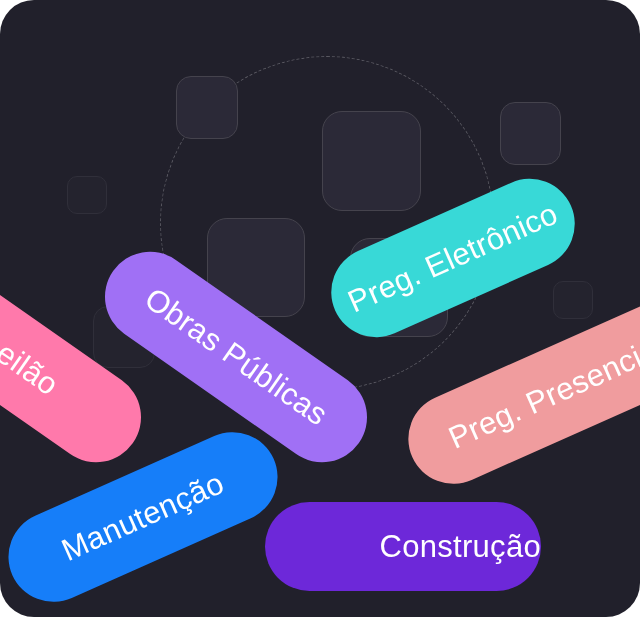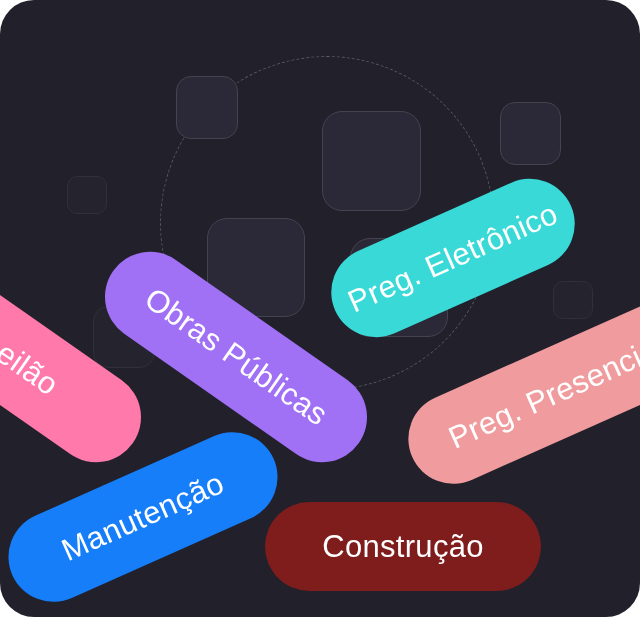--- a/index.html
+++ b/index.html
@@ -54,17 +54,17 @@
   </div>
 
   <div class="pill" style="left:398px;top:345px;width:330px;height:90px;background:#f09c9e;transform:rotate(-24deg);justify-content:flex-start;padding-left:42px;">
     <span>Preg. Presencial</span>
   </div>
 
   <div class="pill" style="left:0px;top:472px;width:286px;height:90px;background:#167ef9;transform:rotate(-24deg);">
     <span>Manutenção</span>
   </div>
 
-  <div class="pill" style="left:265px;top:502px;width:276px;height:89px;background:#7f1d1d;">
+  <div class="pill" style="left:265px;top:502px;width:276px;height:89px;background:#6d28d9;justify-content:flex-end;">
     <span>Construção</span>
   </div>
 
 </div>
 
 </body></html>

